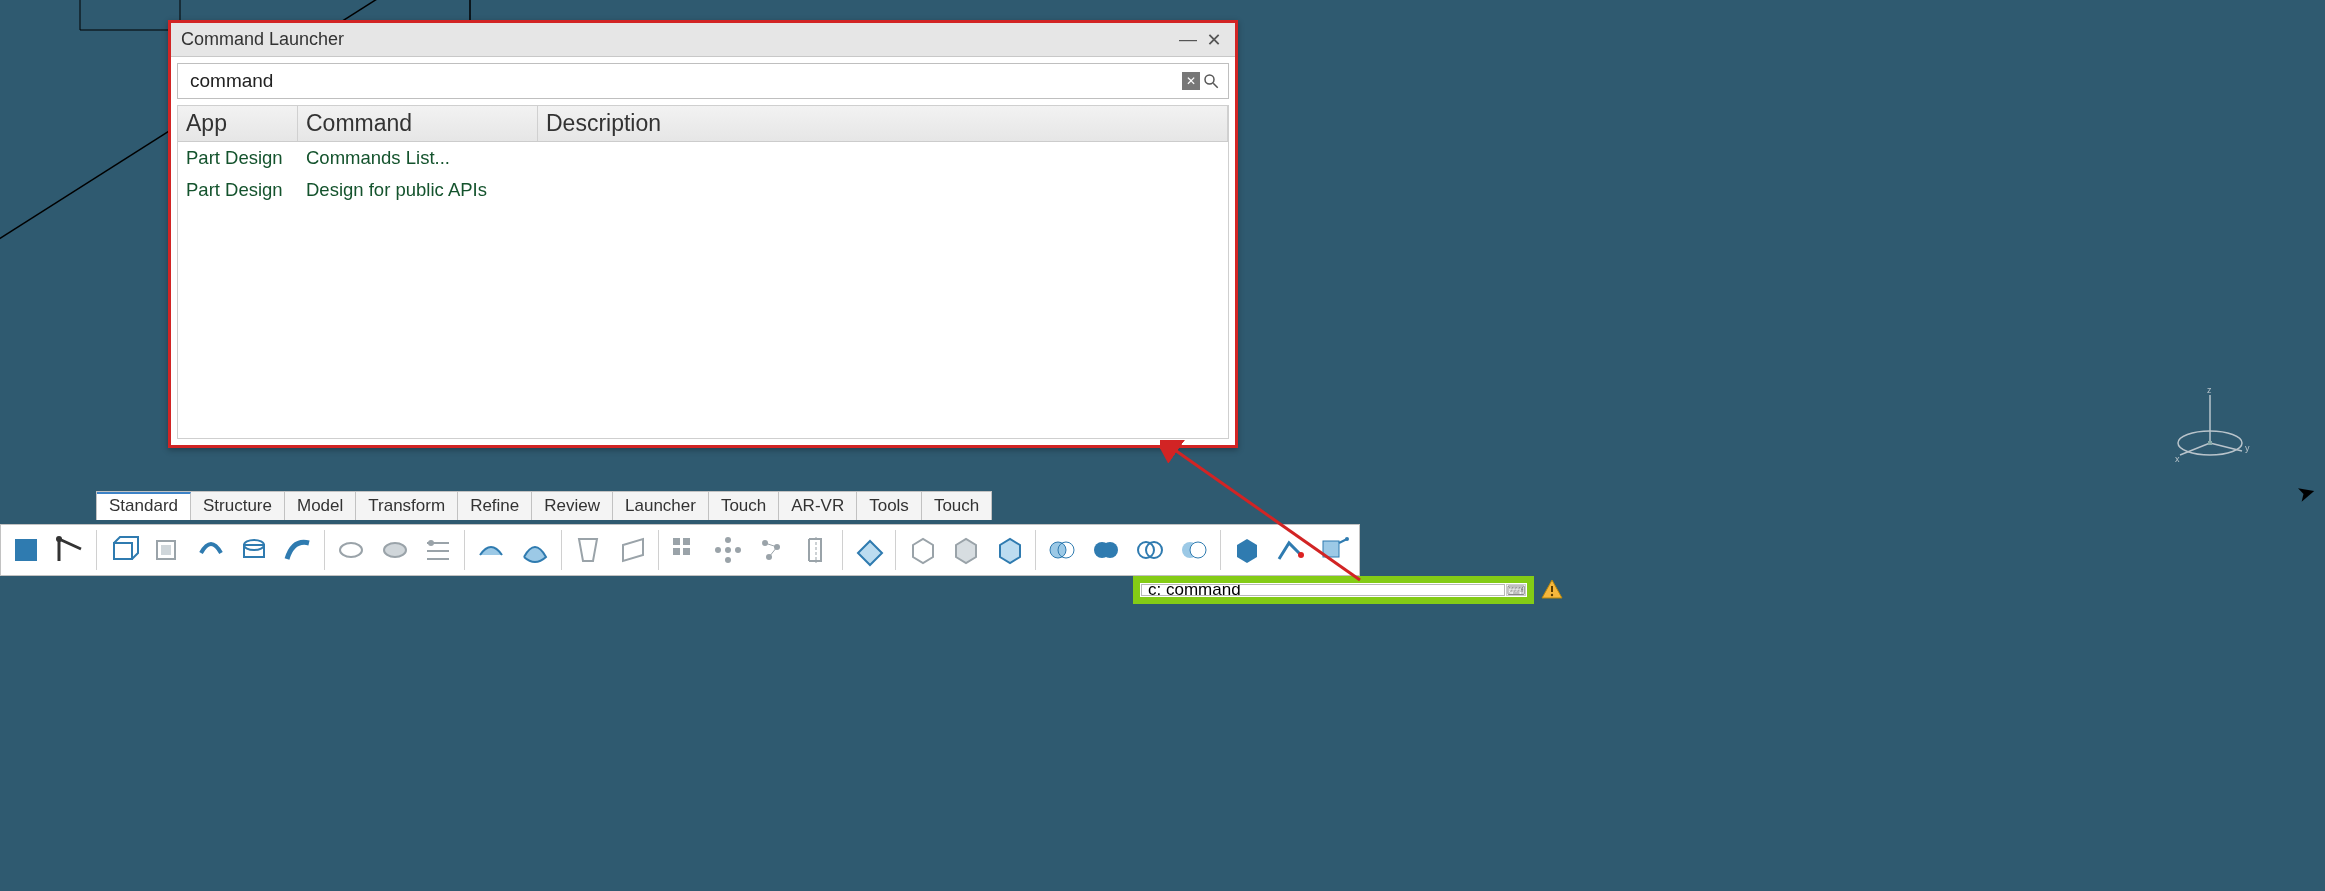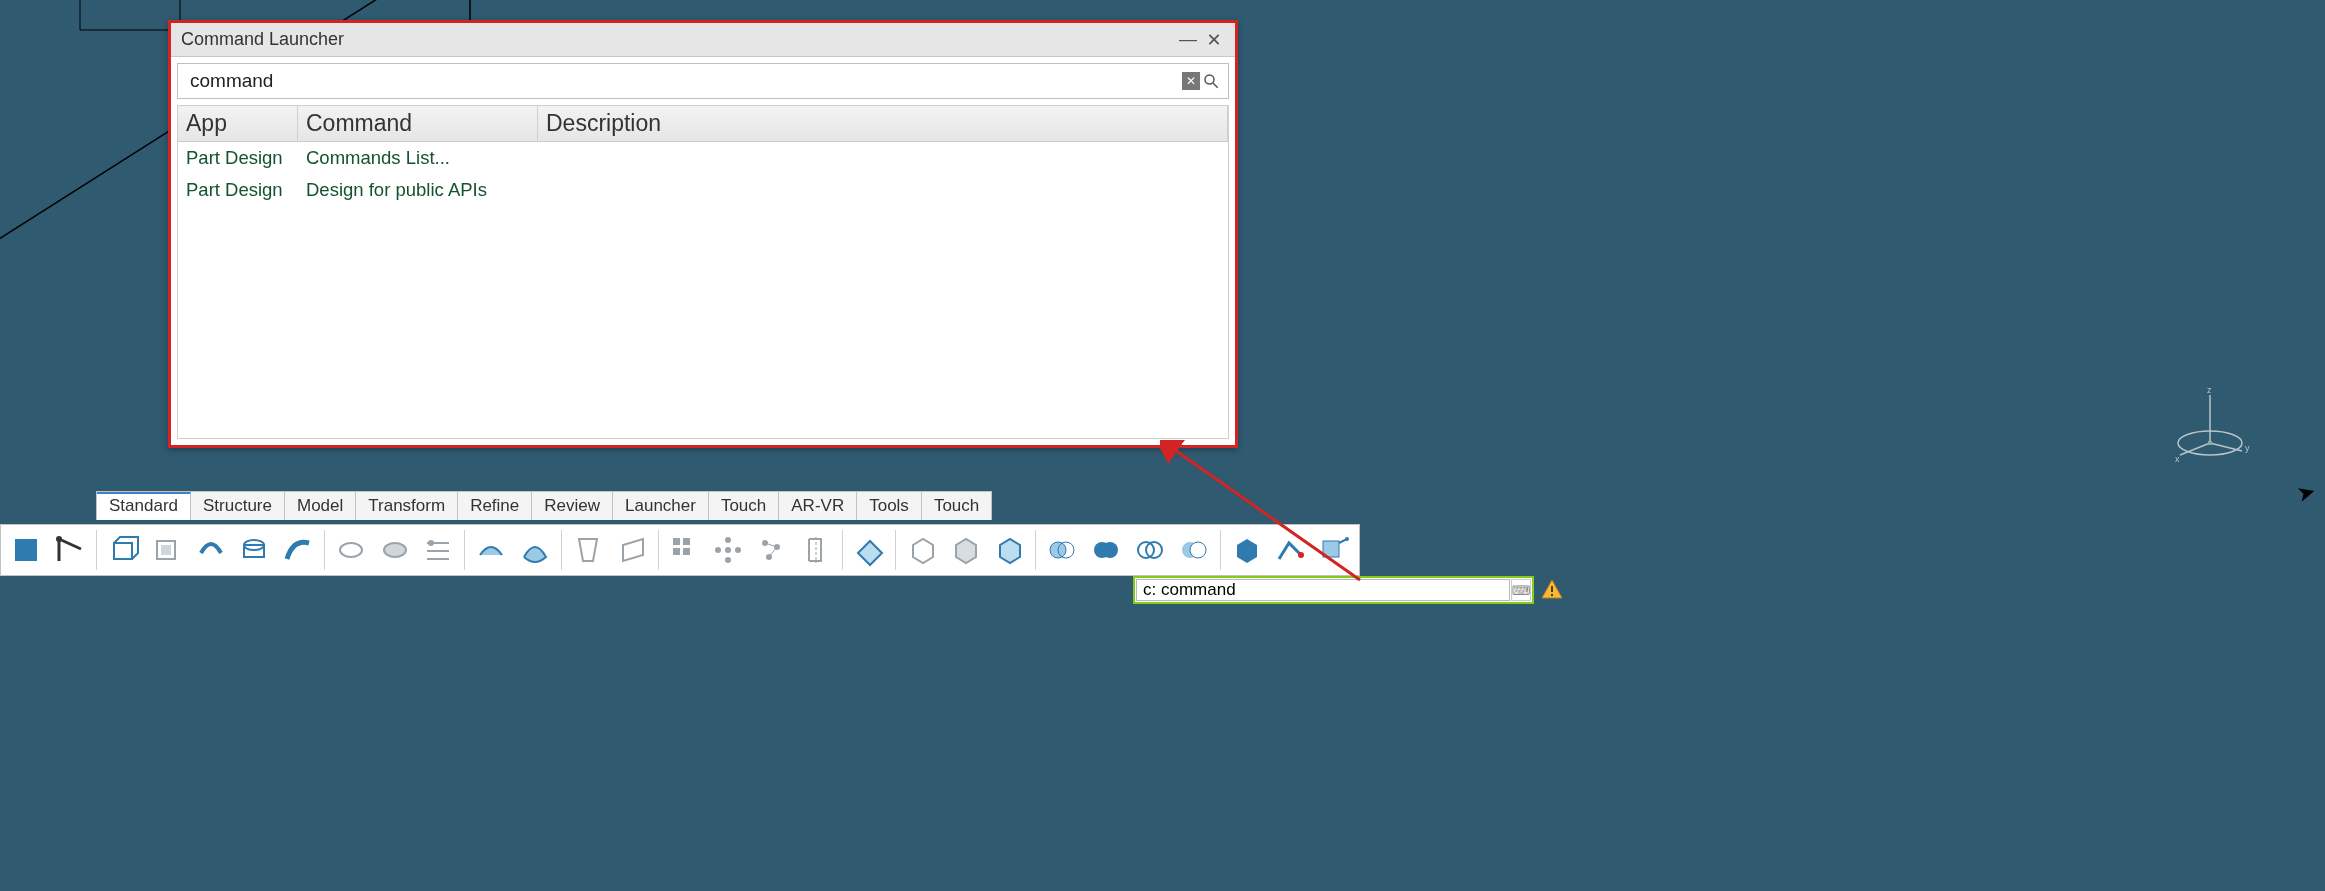--- a/index.html
+++ b/index.html
@@ -168,21 +168,21 @@
     .tool-btn.gray { color:#9aa3a9; }
     .tool-btn svg { width:34px; height:34px; }
 
     
     .cmd-input-wrap {
       position:absolute;
       left:1133px;
       top:576px;
       width:401px;
       height:28px;
-      border:2px solid #84cc16;
+      border:7px solid #84cc16;
       background:#fff;
       display:flex;
       align-items:stretch;
     }
     .cmd-input-wrap input {
       flex:1; border:1px solid #b8b8b8; margin:1px;
       font-size:17px; padding:0 6px; outline:none;
       background:#fff;
     }
     .cmd-input-wrap .kbd-icon {

